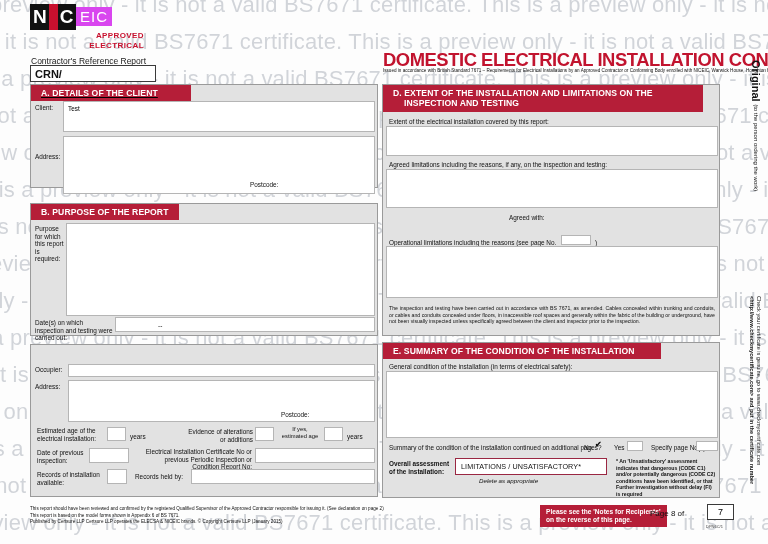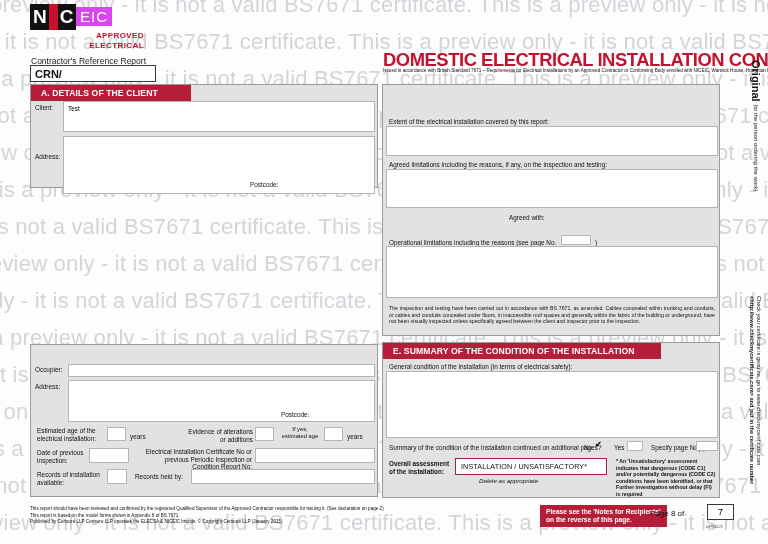--- a/index.html
+++ b/index.html
@@ -248,36 +248,49 @@
 
   <div class="vstrip" id="vs-original">
     <b>Original</b>
     <span>(to the person ordering the work)</span>
   </div>
   <div class="vstrip" id="vs-check">
     <span>Check your certificate is genuine, go to www.checkmycertificate.com</span>
     <span class="l2">&lt;http://www.checkmycertificate.com&gt; and put in the certificate number</span>
   </div>
 
-  <div class="panel" style="left:30px; top:84px; width:348px; height:104px;">
+  <div class="panel" style="left:30px; top:84px; width:348px; height:104px;text-decoration:underline;">
     <div class="sec-head w-left">A. DETAILS OF THE CLIENT</div>
 
     <div class="abs lbl" style="left:4px; top:19px;">Client:</div>
     <div class="abs field" style="left:32px; top:16px; width:312px; height:31px;">
       <div style="font-size:6.4px;padding:3px 0 0 4px;">Test</div>
     </div>
 
     <div class="abs lbl" style="left:4px; top:68px;">Address:</div>
     <div class="abs field" style="left:32px; top:51px; width:312px; height:58px;">
       <div style="font-size:6.4px;padding:3px 0 0 4px;"></div>
       <div class="abs lbl" style="left:186px; top:44px;">Postcode:</div>
       <div class="abs" style="left:222px; top:42px; width:84px; height:11px; font-size:6.4px;"></div>
     </div>
   </div>
 
+  <div class="panel" style="left:30px; top:203px; width:348px; height:133px;">
+    <div class="sec-head w-left-b">B. PURPOSE OF THE REPORT</div>
+
+    <div class="abs lbl" style="left:4px; top:21px; width:30px;">Purpose for which this report is required:</div>
+    <div class="abs field" style="left:35px; top:19px; width:309px; height:93px;">
+      <div style="font-size:6.4px;padding:3px 0 0 4px;"></div>
+    </div>
+
+    <div class="abs lbl" style="left:4px; top:115px; width:78px;">Date(s) on which inspection and testing were carried out:</div>
+    <div class="abs field" style="left:84px; top:113px; width:260px; height:15px;">
+      <div style="font-size:6.4px;padding:4px 0 0 42px;">--</div>
+    </div>
+  </div>
 
   <div class="panel" style="left:30px; top:344px; width:348px; height:153px;">
 
     <div class="abs lbl" style="left:4px; top:21px;">Occupier:</div>
     <div class="abs field" style="left:37px; top:19px; width:307px; height:13px;">
       <div style="font-size:6.4px;padding:2px 0 0 4px;"></div>
     </div>
 
     <div class="abs lbl" style="left:4px; top:38px;">Address:</div>
     <div class="abs field" style="left:37px; top:35px; width:307px; height:42px;">
@@ -315,20 +328,24 @@
     <div class="abs field" style="left:76px; top:124px; width:20px; height:15px;">
       <div style="font-size:6.4px;padding:3px 2px;"></div>
     </div>
     <div class="abs lbl" style="left:104px; top:128px;">Records held by:</div>
     <div class="abs field" style="left:160px; top:124px; width:184px; height:15px;">
       <div style="font-size:6.4px;padding:3px 2px;"></div>
     </div>
   </div>
 
   <div class="panel" style="left:382px; top:84px; width:338px; height:252px;">
+    <div class="sec-head two" style="width:320px;">
+      <div>D. EXTENT OF THE INSTALLATION AND LIMITATIONS ON THE</div>
+      <div style="padding-left:11px;">INSPECTION AND TESTING</div>
+    </div>
 
     <div class="abs lbl" style="left:6px; top:33px;">Extent of the electrical installation covered by this report:</div>
     <div class="abs field" style="left:3px; top:41px; width:332px; height:30px;">
       <div style="font-size:6.4px;padding:2px 3px;"></div>
     </div>
 
     <div class="abs lbl" style="left:6px; top:76px;">Agreed limitations including the reasons, if any, on the inspection and testing:</div>
     <div class="abs field" style="left:3px; top:84px; width:332px; height:39px;">
       <div style="font-size:6.4px;padding:2px 3px;"></div>
     </div>
@@ -364,21 +381,21 @@
     <div class="abs tick" style="left:212px; top:97px; color:#111;">✔</div>
     <div class="abs lbl" style="left:231px; top:101px;">Yes</div>
     <div class="abs field" style="left:244px; top:98px; width:16px; height:10px;"></div>
     <div class="abs lbl" style="left:268px; top:101px;">Specify page No(s):</div>
     <div class="abs field" style="left:313px; top:98px; width:22px; height:10px;">
       <div style="font-size:6.4px;padding:1px 2px;"></div>
     </div>
 
     <div class="abs lbl" style="left:6px; top:117px; width:64px; font-weight:700;">Overall assessment of the installation:</div>
     <div class="abs assess-box" style="left:72px; top:115px; width:152px;">
-      <span>INSTALLATION / UNSATISFACTORY*</span>
+      <span>LIMITATIONS / UNSATISFACTORY*</span>
     </div>
     <div class="abs" style="left:96px; top:134px; font-size:6.2px; font-style:italic; color:#111;">Delete as  appropriate</div>
     <div class="abs" style="left:233px; top:115px; width:101px; font-size:5.2px; line-height:6.6px; font-weight:700; color:#111;">* An 'Unsatisfactory' assessment indicates that dangerous (CODE C1) and/or potentially dangerous (CODE C2) conditions have been identified, or that Further investigation without delay (FI) is required</div>
   </div>
 
   <div class="footer-text">
     <div>This report should have been reviewed and confirmed by the registered Qualified Supervisor of the Approved Contractor responsible for issuing it. (See declaration on page 2)</div>
     <div>This report is based on the model forms shown in Appendix 6 of BS 7671.</div>
     <div>Published by Certsure LLP    Certsure LLP operates the ELECSA &amp; NICEIC brands. ©  Copyright Certsure LLP (January 2015)</div>
   </div>

